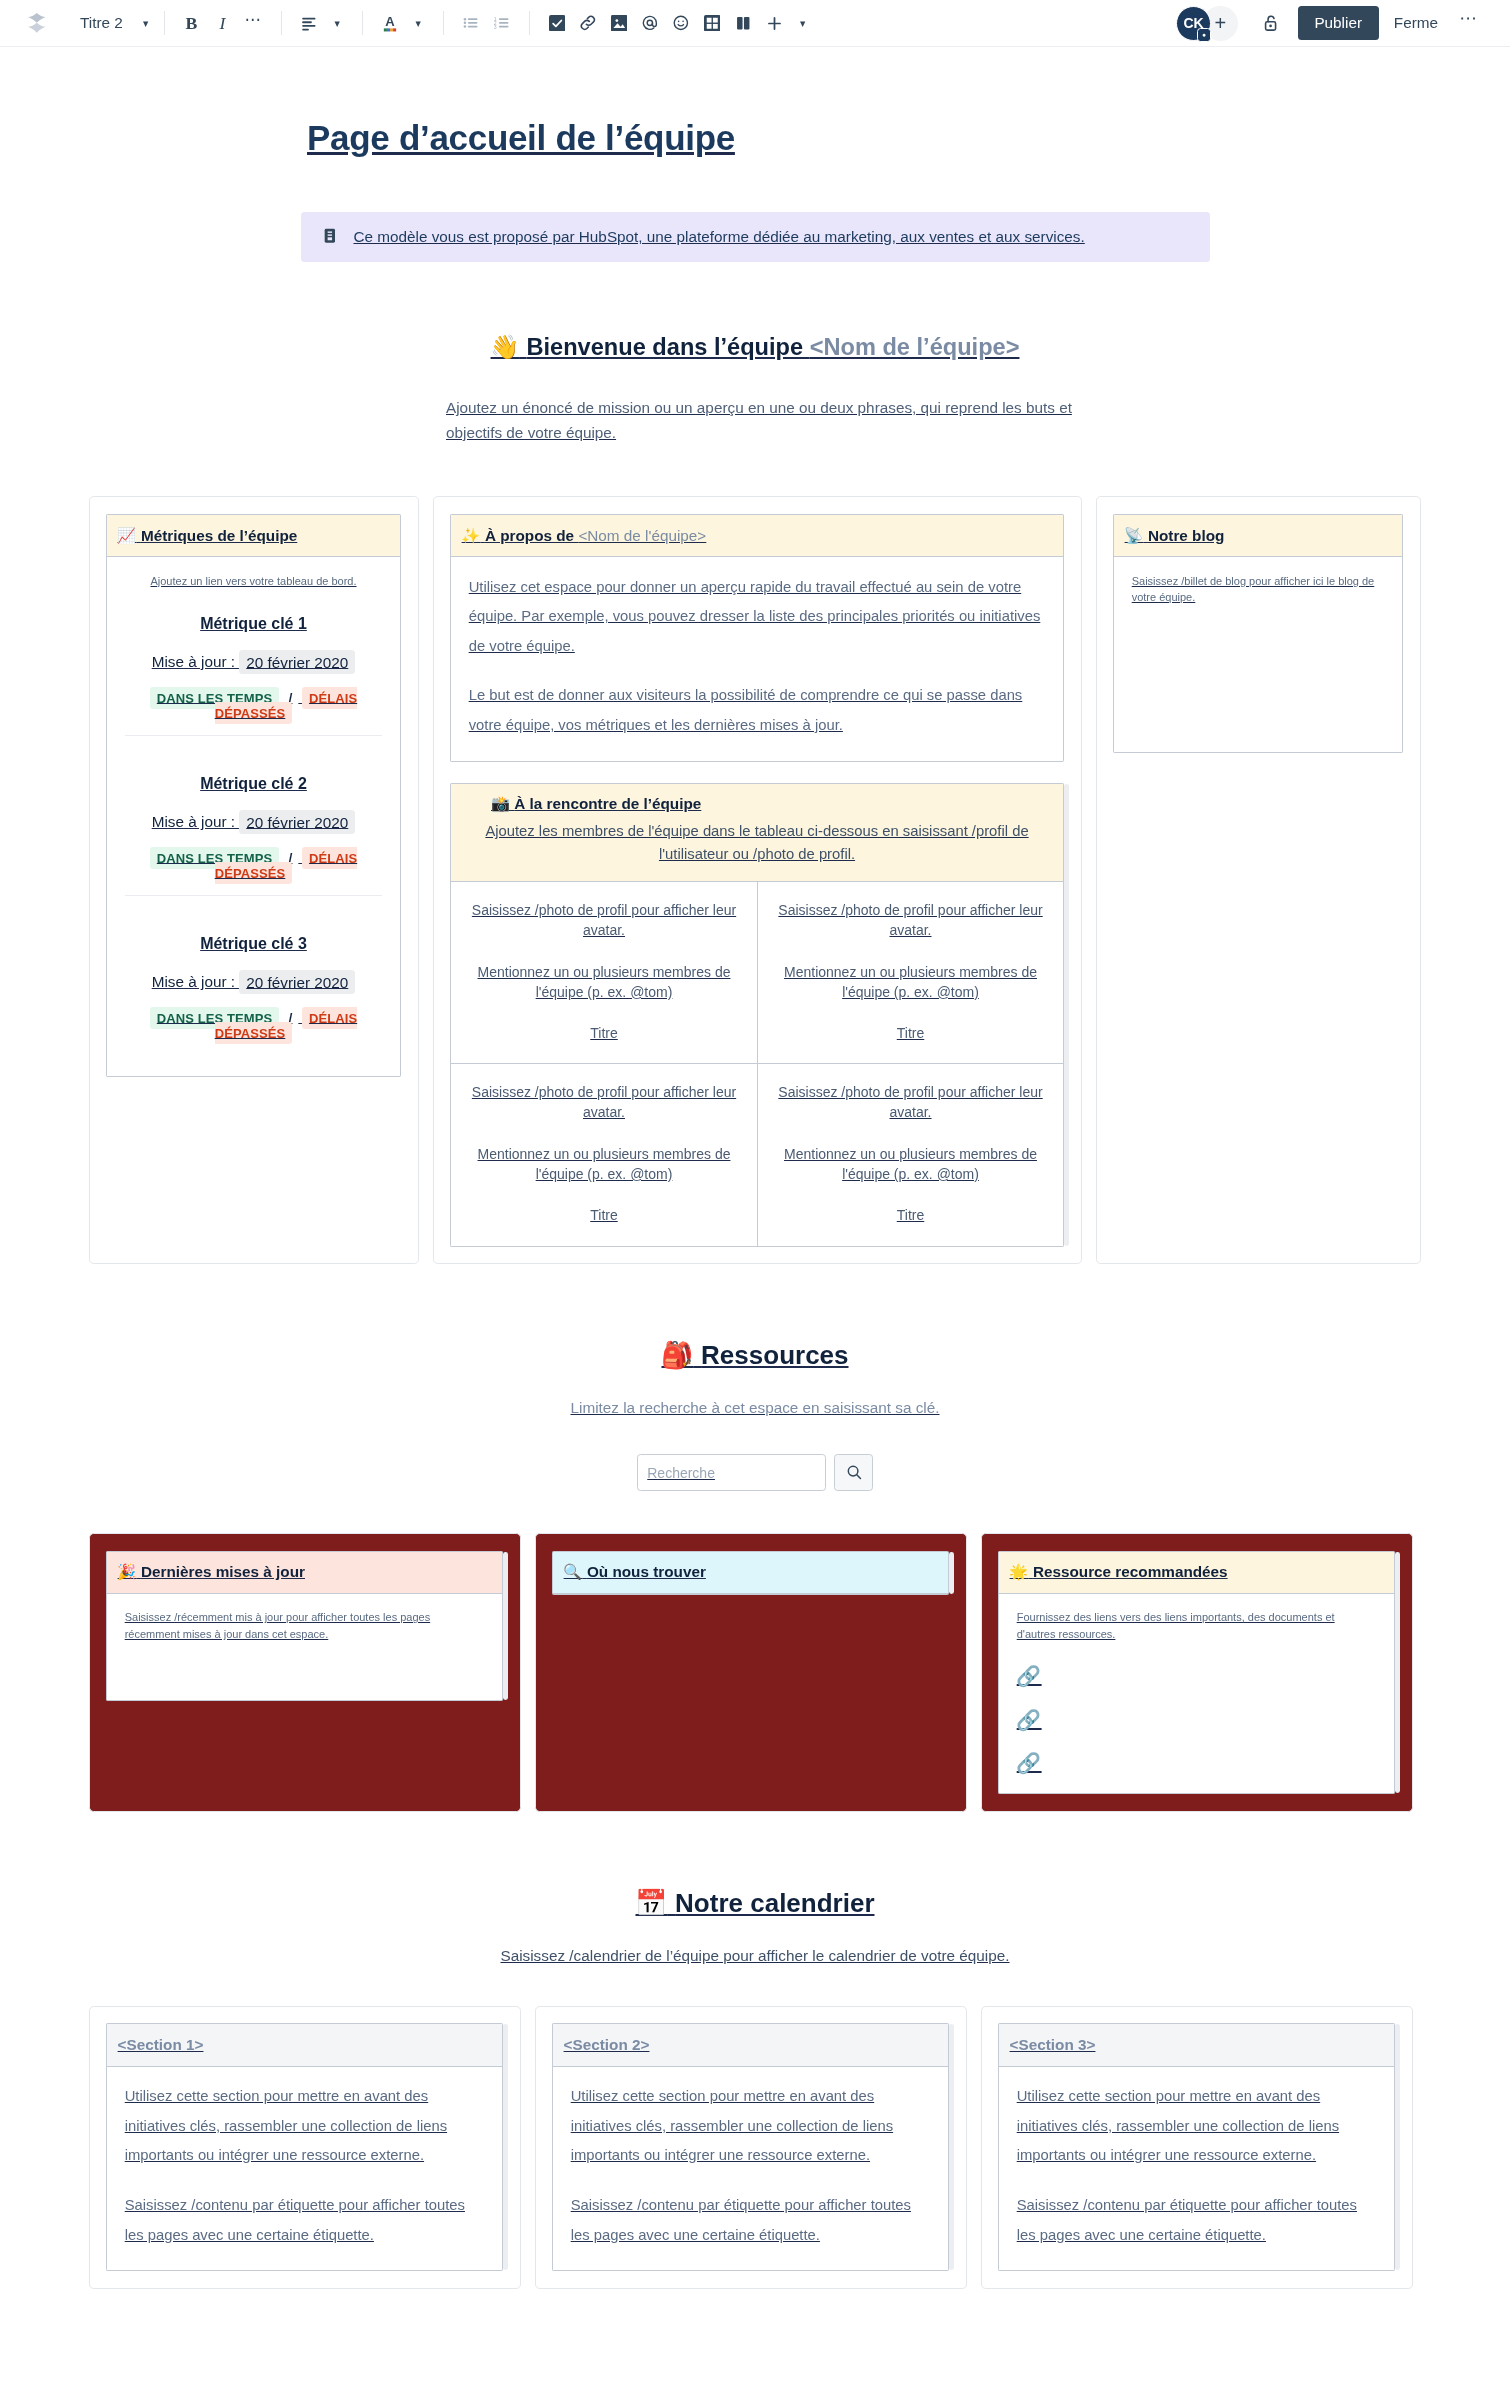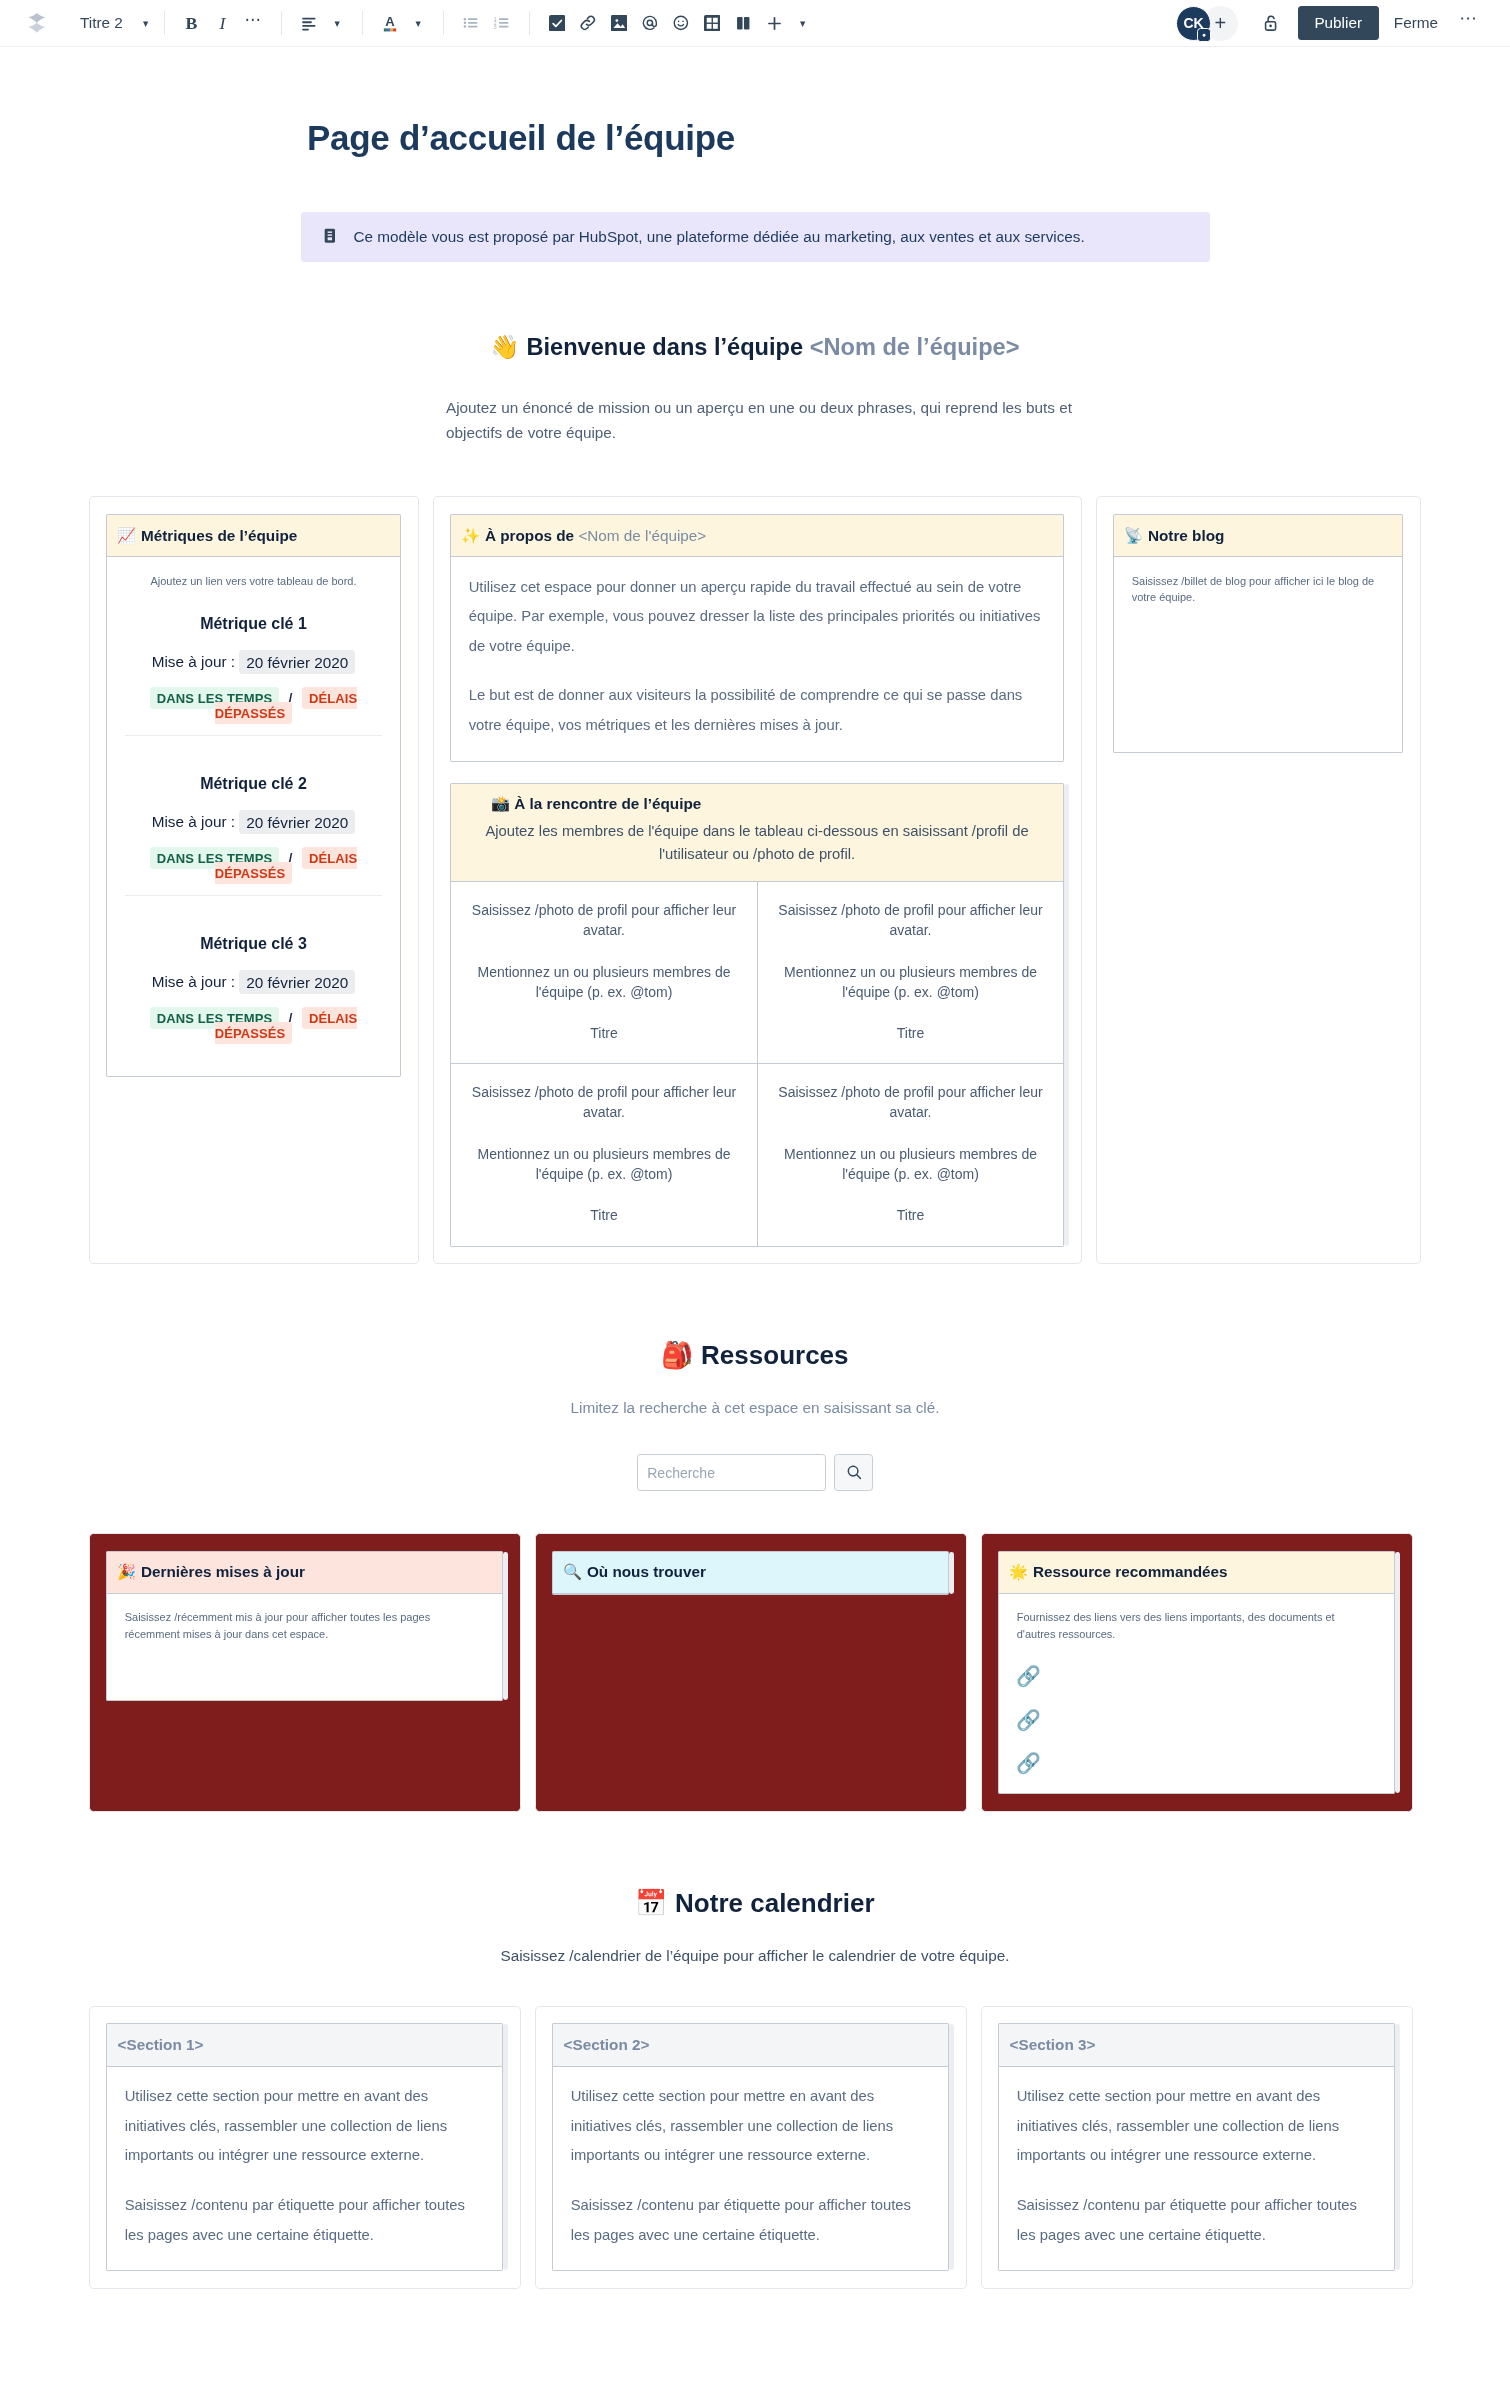--- a/index.html
+++ b/index.html
@@ -61,21 +61,21 @@
   }
   .lock-btn { width:33px;height:33px;display:flex;align-items:center;justify-content:center;margin-right:10.6px; }
   .publish-btn {
     background:#33475b; color:#fff; font-size:15.3px; padding:8.3px 16.5px; border-radius:3.5px;
     border:none; cursor:pointer; font-family:"Liberation Sans", sans-serif;
   }
   .close-btn { font-size:15.3px; color:#33475b; padding:8.3px 15.3px; cursor:pointer; }
   .more-btn { font-size:17.7px; color:#33475b; padding:0 5.9px 8.3px 5.9px; cursor:pointer; letter-spacing:1.2px;}
 
   
-  .page { width: 1510px; padding: 0 0 83px 0; }
+  .page { width: 1510px; padding: 0 0 83px 0; text-decoration: underline; }
   .doc-title {
     font-size: 35px; font-weight:700; color:#1c3a5e;
     padding: 71px 0 0 307px; letter-spacing:-0.3px;
   }
 
   .banner {
     margin: 54px auto 12px auto;
     width: 909px;
     background:#e9e6fb;
     border-radius: 3.5px;

